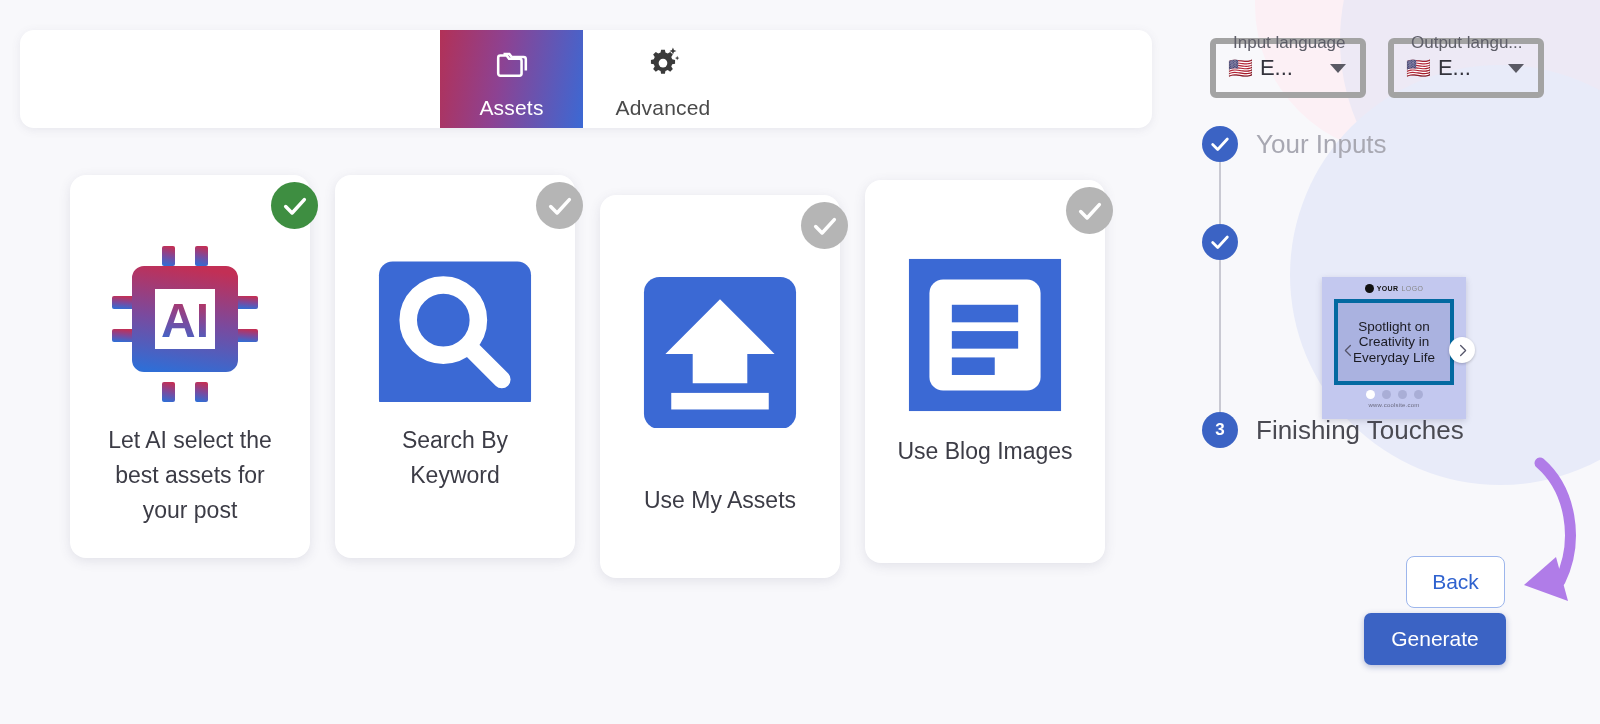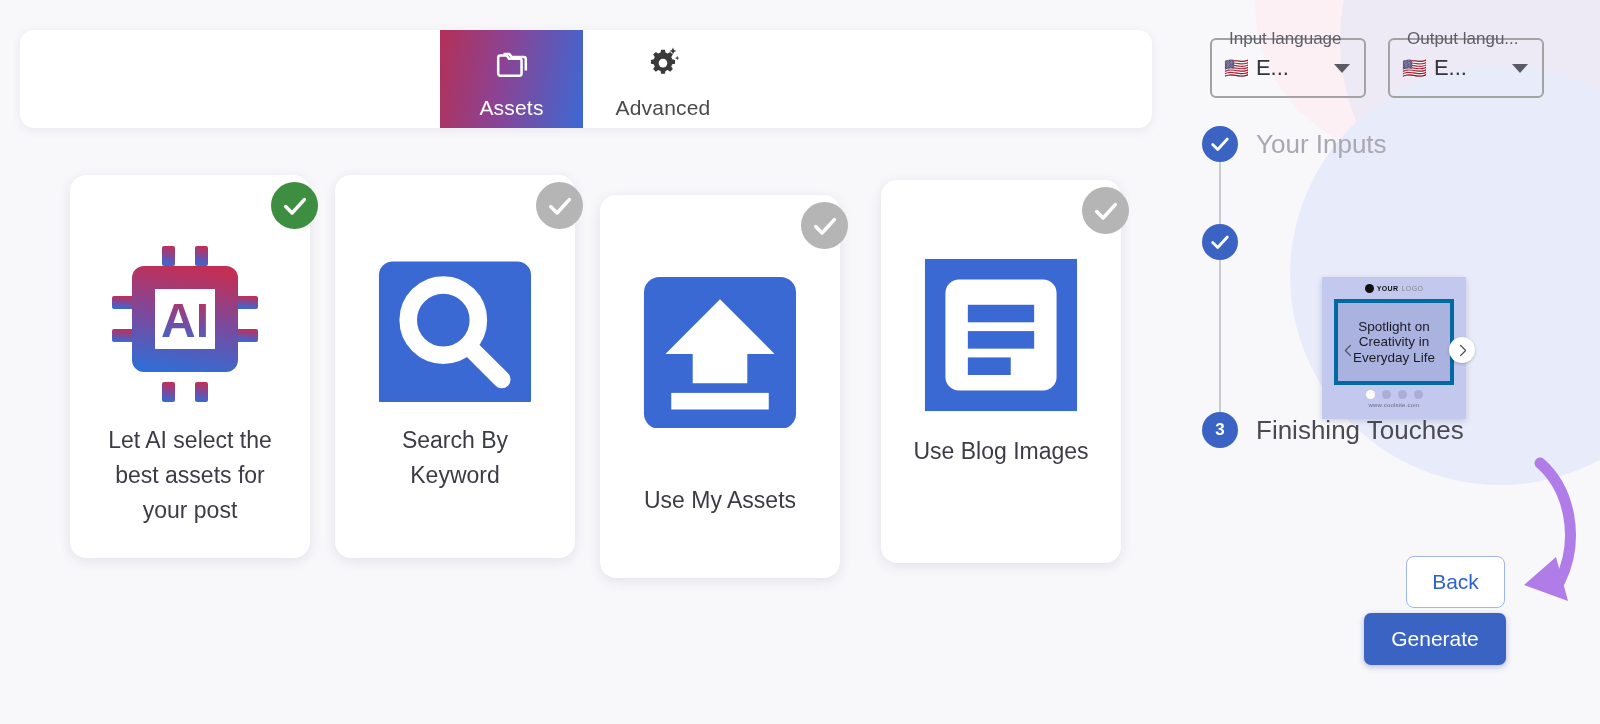--- a/index.html
+++ b/index.html
@@ -44,39 +44,39 @@
   .cards { position: absolute; left: 70px; top: 175px; display: flex; gap: 25px; }
   .card {
     position: relative; width: 240px; border-radius: 16px;
     background: #ffffff; box-shadow: 0 3px 12px rgba(80,80,110,.13);
     display: flex; flex-direction: column; align-items: center;
     cursor: pointer;
   }
   .card-1 { height: 383px; }
   .card-2 { height: 383px; }
   .card-3 { height: 383px; margin-top: 20px; gap: 34px; }
-  .card-4 { height: 383px; margin-top: 5px; margin-left: 16px; }
+  .card-4 { height: 383px; margin-top: 5px; }
   .badge {
     position: absolute; right: -8px; top: 7px;
     width: 47px; height: 47px; border-radius: 50%;
     display: flex; align-items: center; justify-content: center;
   }
   .badge svg { width: 28px; height: 28px; }
   .card-icon { margin-top: 54px; height: 190px; display: flex; align-items: center; justify-content: center; }
   .card-label {
     margin-top: 4px; width: 190px; text-align: center;
     font-size: 23px; line-height: 35px; color: #3c3c46;
   }
   .card-3 .card-icon, .card-4 .card-icon { margin-top: 60px; }
 
   
   .langrow { position: absolute; left: 1210px; top: 38px; display: flex; gap: 22px; }
   .langfield {
     position: relative; width: 156px; height: 60px;
-    border: 2px solid #a3a3a3; border-radius: 6px;
+    border: 6px solid #a3a3a3; border-radius: 6px;
     display: flex; align-items: center; padding: 0 12px;
     background: transparent; cursor: pointer;
   }
   .langfield legend {
     position: absolute; top: -11px; left: 12px; padding: 0 5px;
     font-size: 17px; color: #5e5e68; background: transparent;
     white-space: nowrap;
   }
   .langval { font-size: 22px; color: #33333c; display: flex; align-items: center; gap: 7px; }
   .flag { font-size: 20px; }

